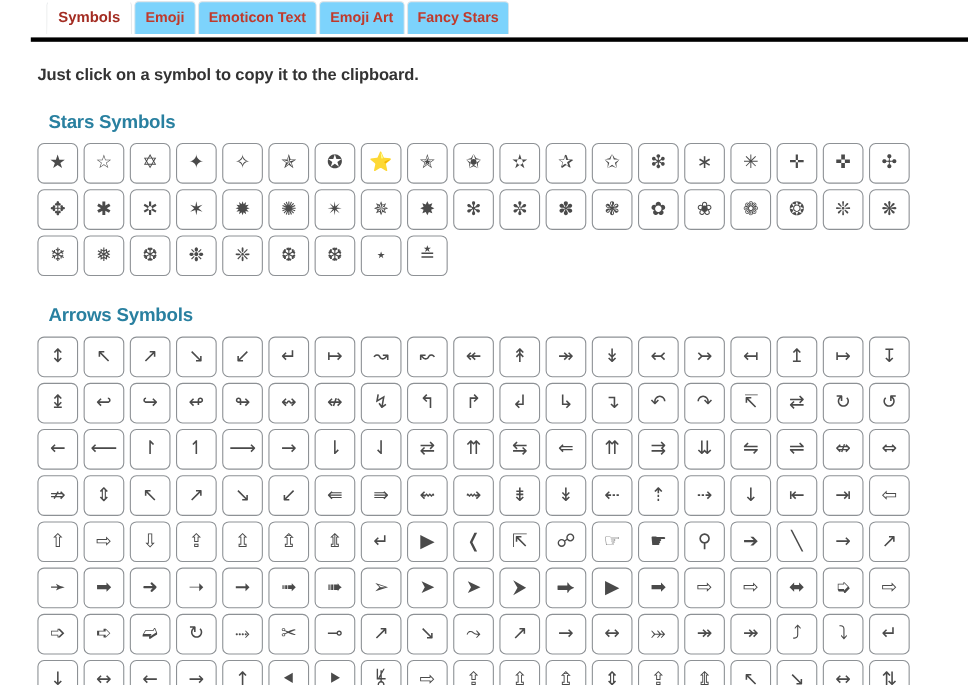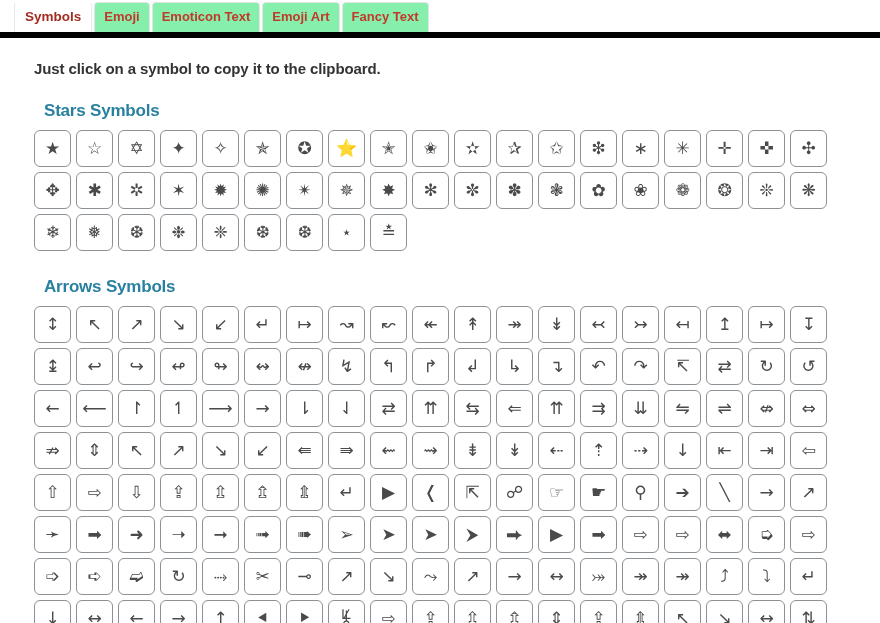--- a/index.html
+++ b/index.html
@@ -15,30 +15,31 @@
     color: #333333;
   }
 
   
   .tabbar {
     position: relative;
     height: 38px;
     padding-left: 14px;
     box-sizing: border-box;
     display: flex;
-    align-items: center;
-    border-bottom: 6px solid #000000;
+    align-items: flex-start;
+    border-bottom: 4px solid #000000;
+    margin-left: 28px;
   }
   .tab {
     position: relative;
     display: inline-block;
     font-size: 13px;
     font-weight: bold;
     color: #c0392b;
-    background: #86efac;
+    background: #7dd3fc;
     border: 1px solid #e2e5e8;
     border-bottom: none;
     border-radius: 4px 4px 0 0;
     padding: 7px 9px 8px 9px;
     margin-right: 2px;
     line-height: 14px;
     white-space: nowrap;
     cursor: pointer;
     bottom: -1px;
   }
@@ -105,21 +106,21 @@
   }
 </style>
 </head>
 <body>
 
 <div class="tabbar">
   <div class="tab first active">Symbols</div>
   <div class="tab">Emoji</div>
   <div class="tab">Emoticon Text</div>
   <div class="tab">Emoji Art</div>
-  <div class="tab">Fancy Text</div>
+  <div class="tab">Fancy Stars</div>
 </div>
 
 <div class="content">
 
   <p class="intro">Just click on a symbol to copy it to the clipboard.</p>
 
   <h2 class="section-title">Stars Symbols</h2>
   <div class="grid">
       <div class="cell">★</div>
       <div class="cell">☆</div>

